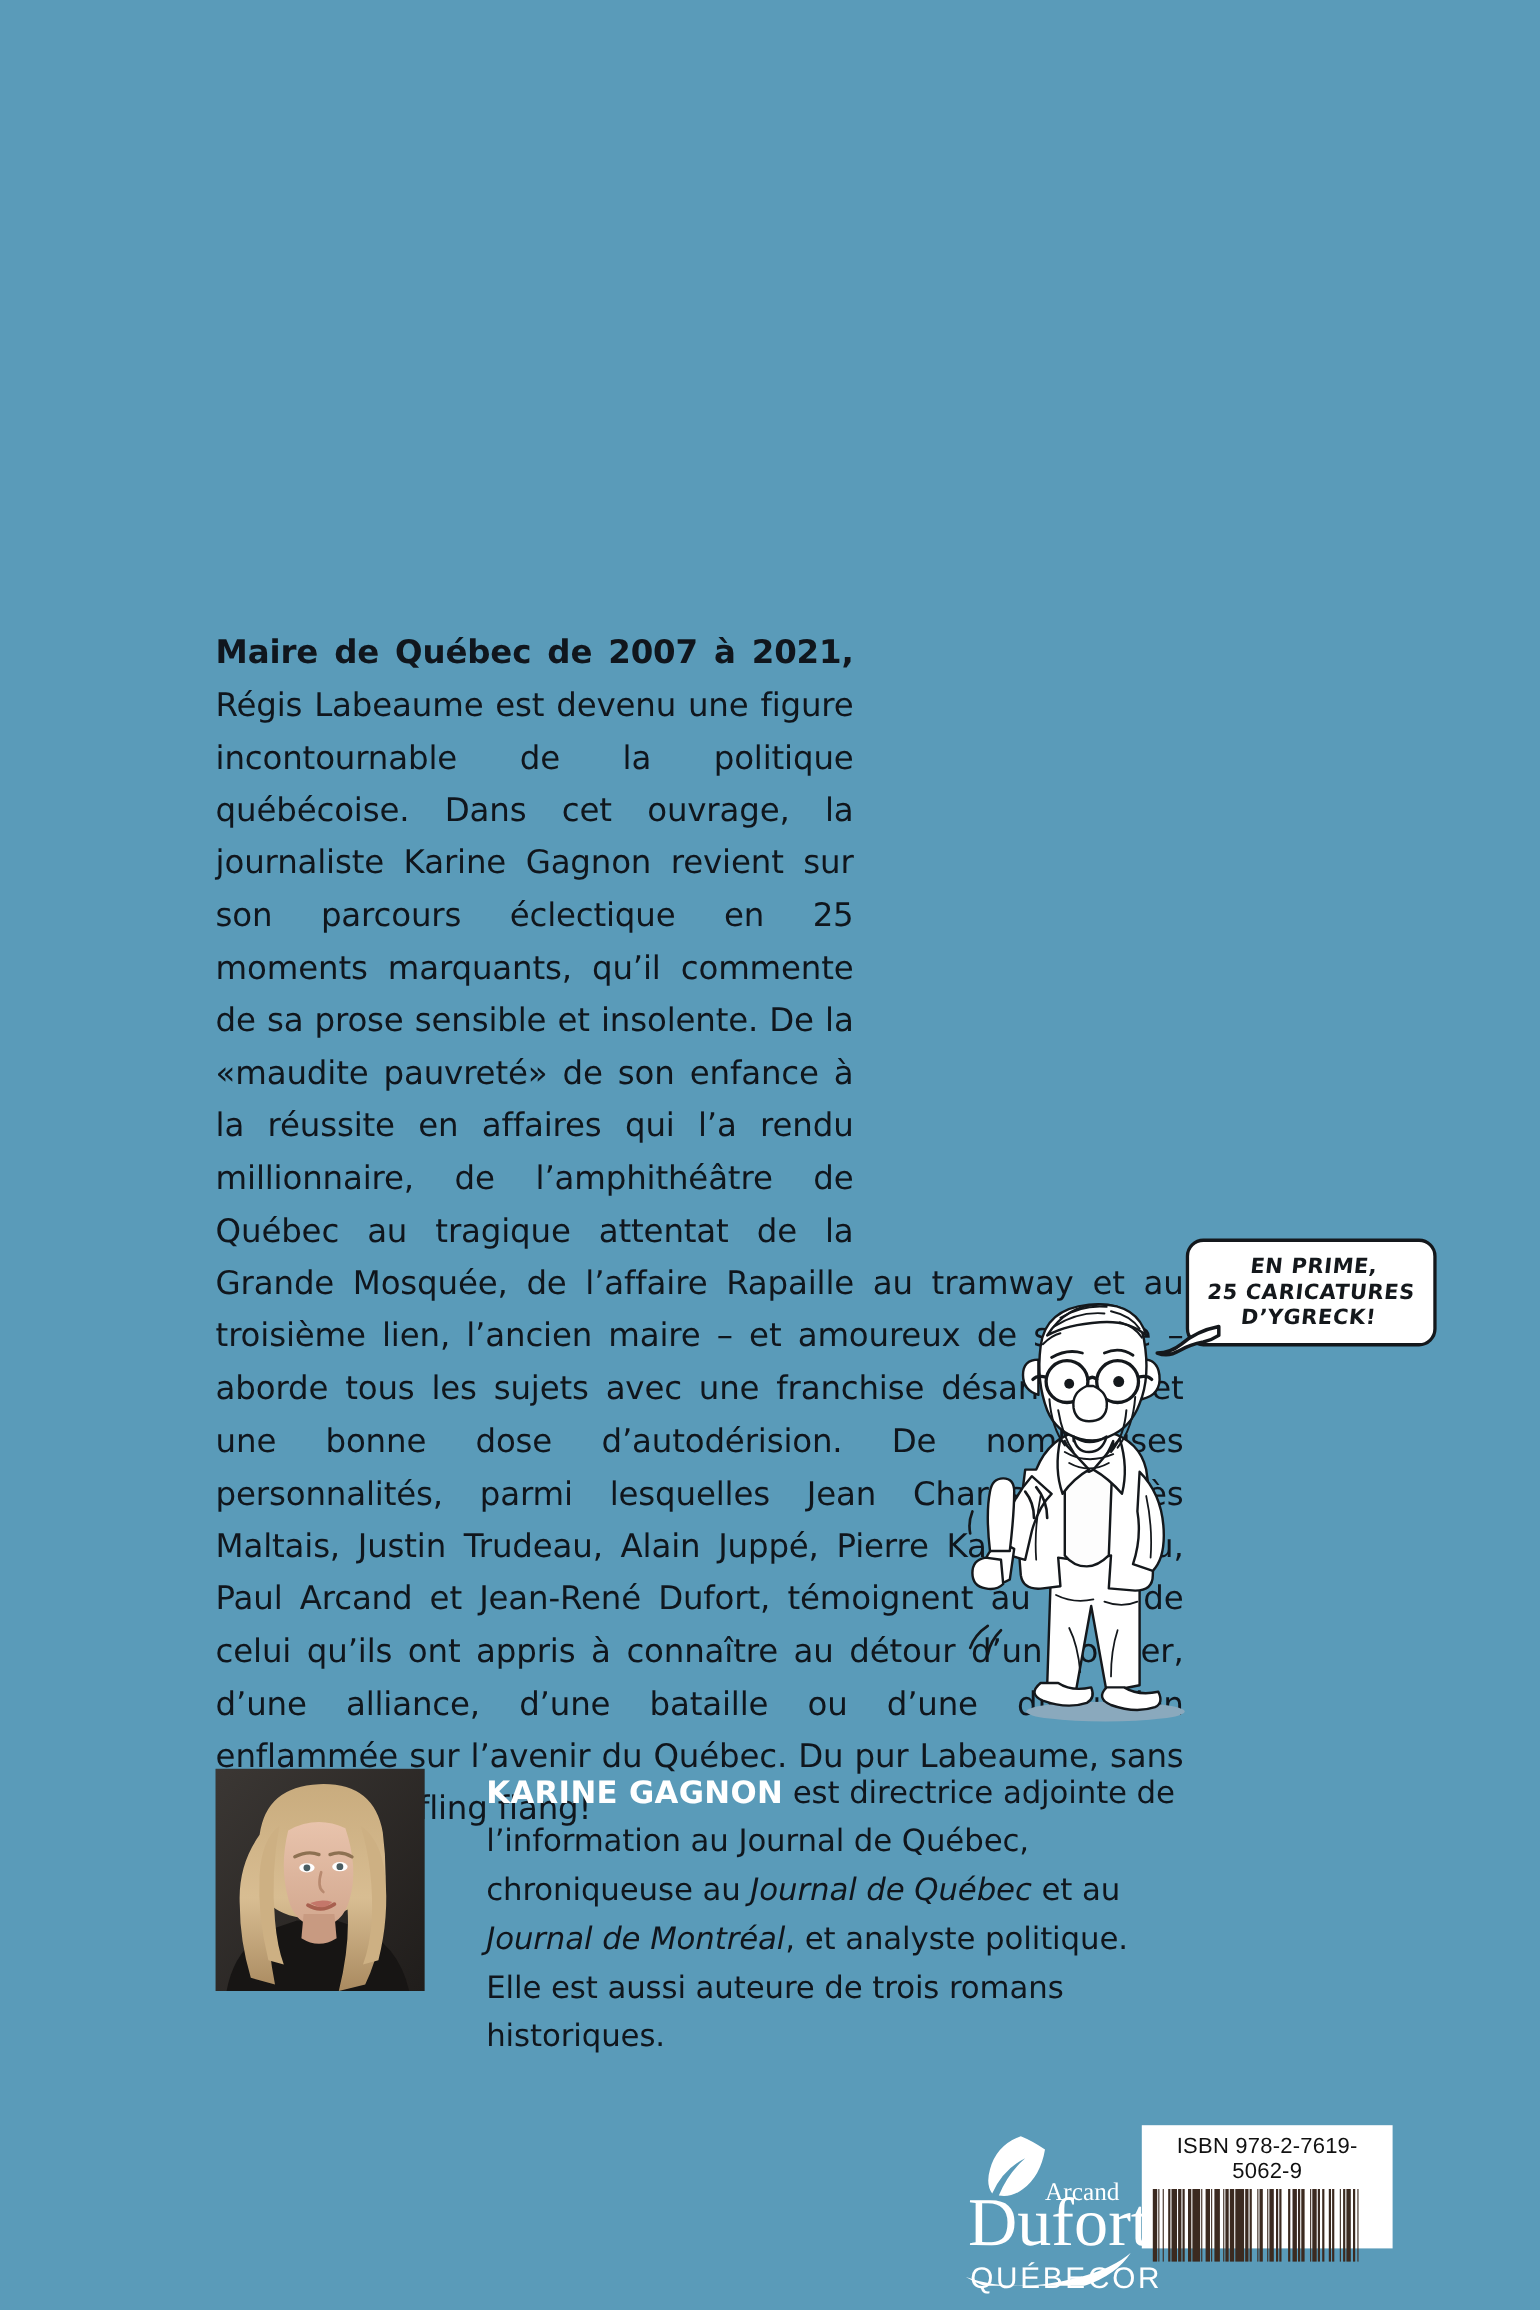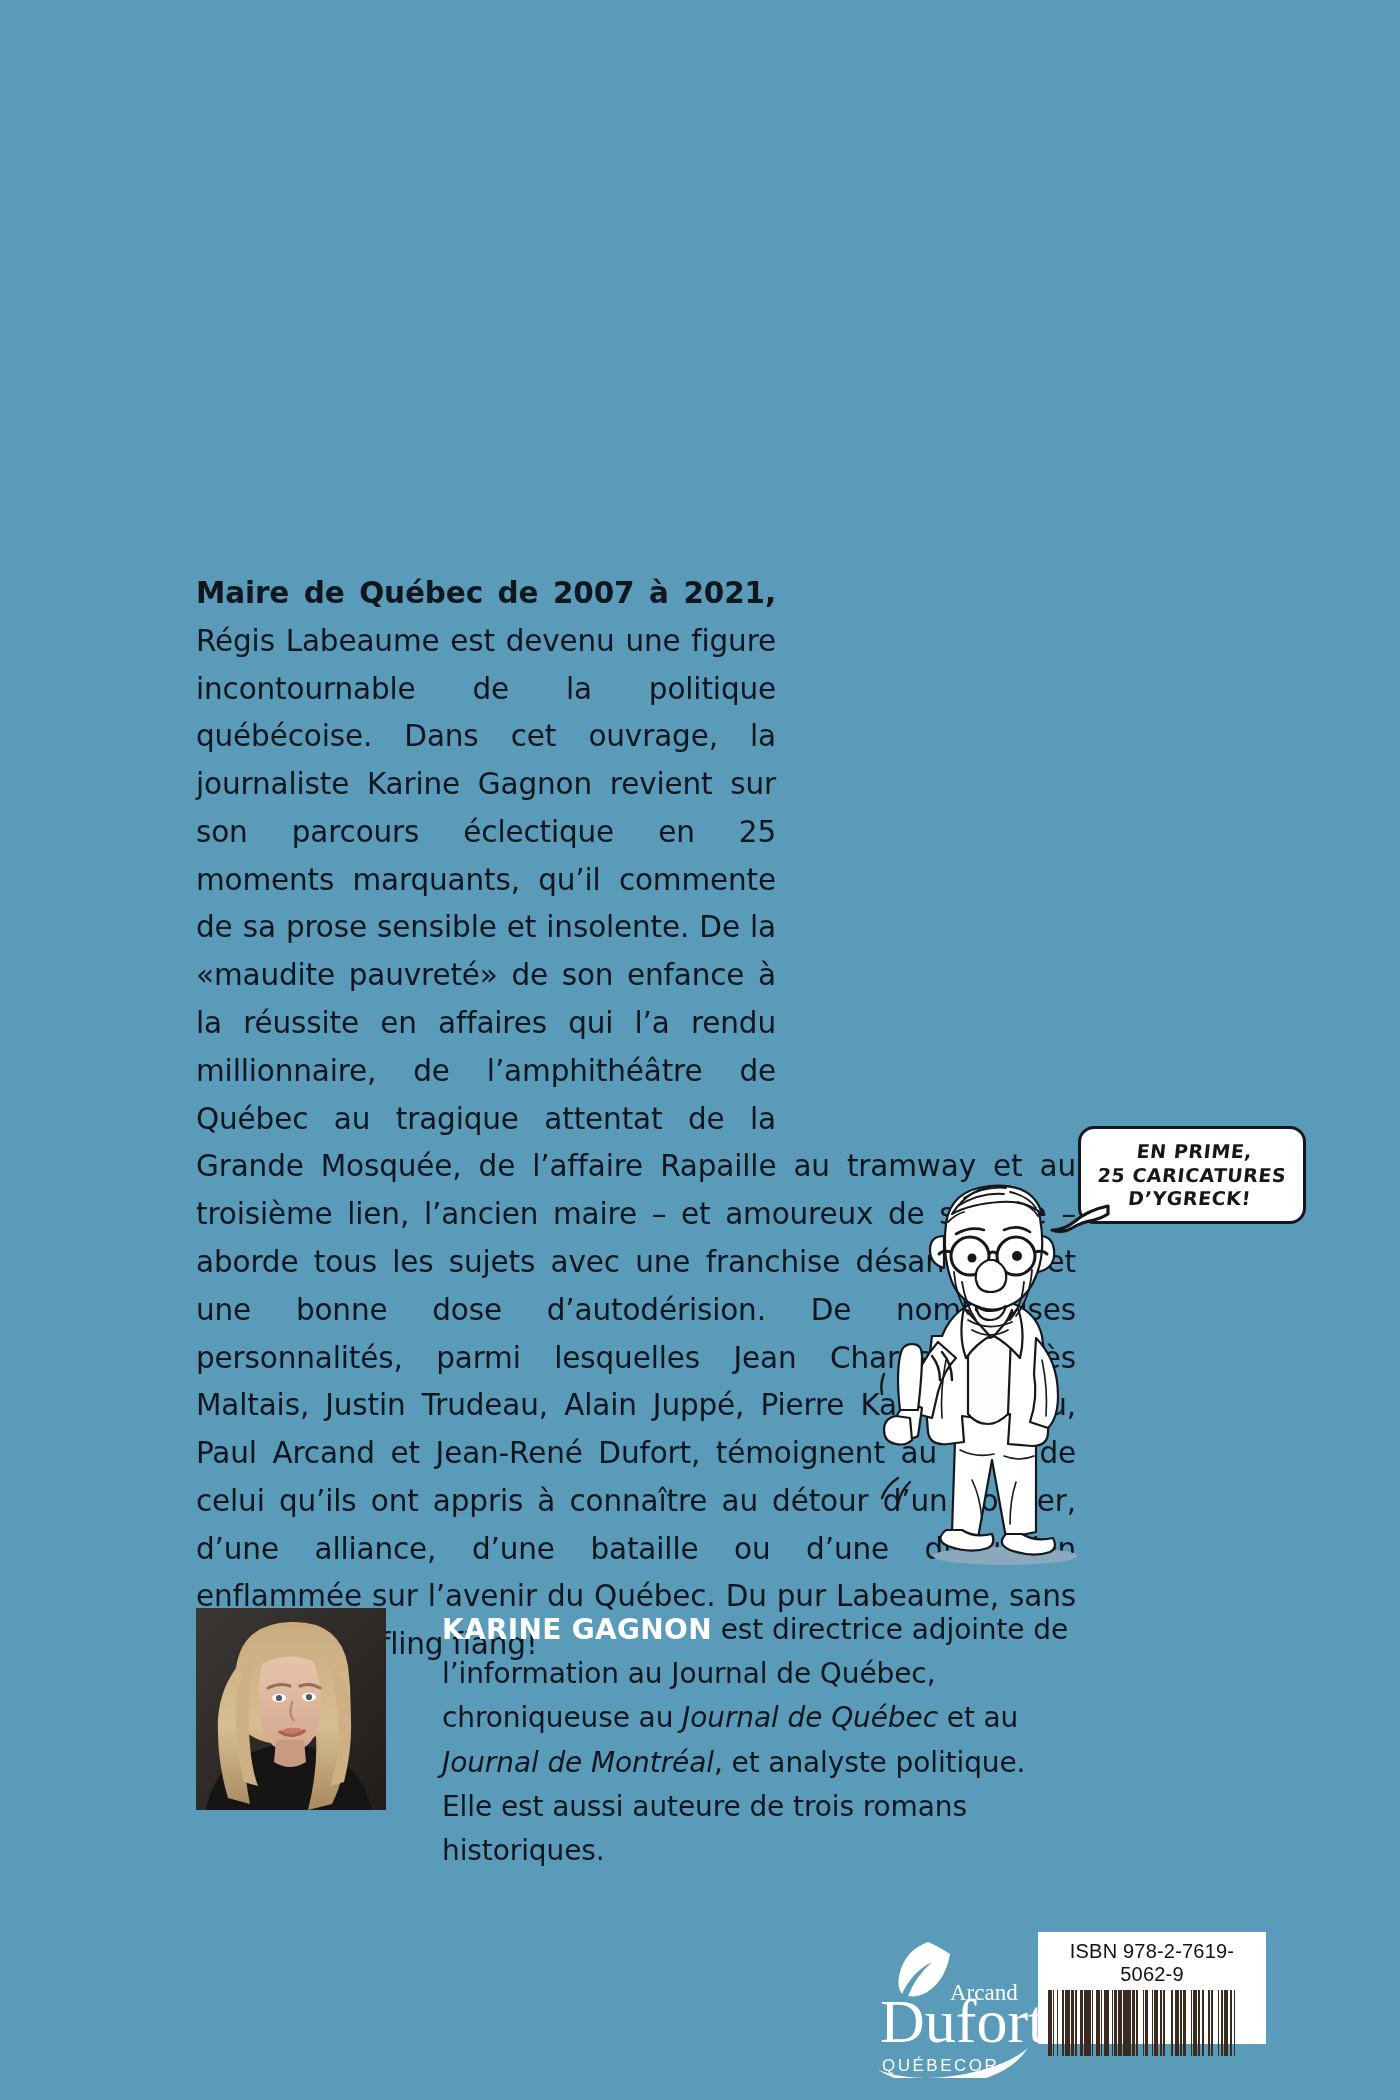--- a/index.html
+++ b/index.html
@@ -174,21 +174,21 @@
     left: 22px; top: 52px;
     font-family: "Liberation Serif", serif;
     font-size: 62px;
     line-height: 1;
     color: #ffffff;
   }
   .logo .l-quebecor {
     position: absolute;
     left: 24px; top: 118px;
     font-family: "Liberation Sans", sans-serif;
-    font-size: 17px;
+    font-size: 27px;
     letter-spacing: 2.5px;
     color: #ffffff;
   }
 
   
   .isbn-box {
     position: absolute;
     left: 1038px;
     top: 1932px;
     width: 228px;

